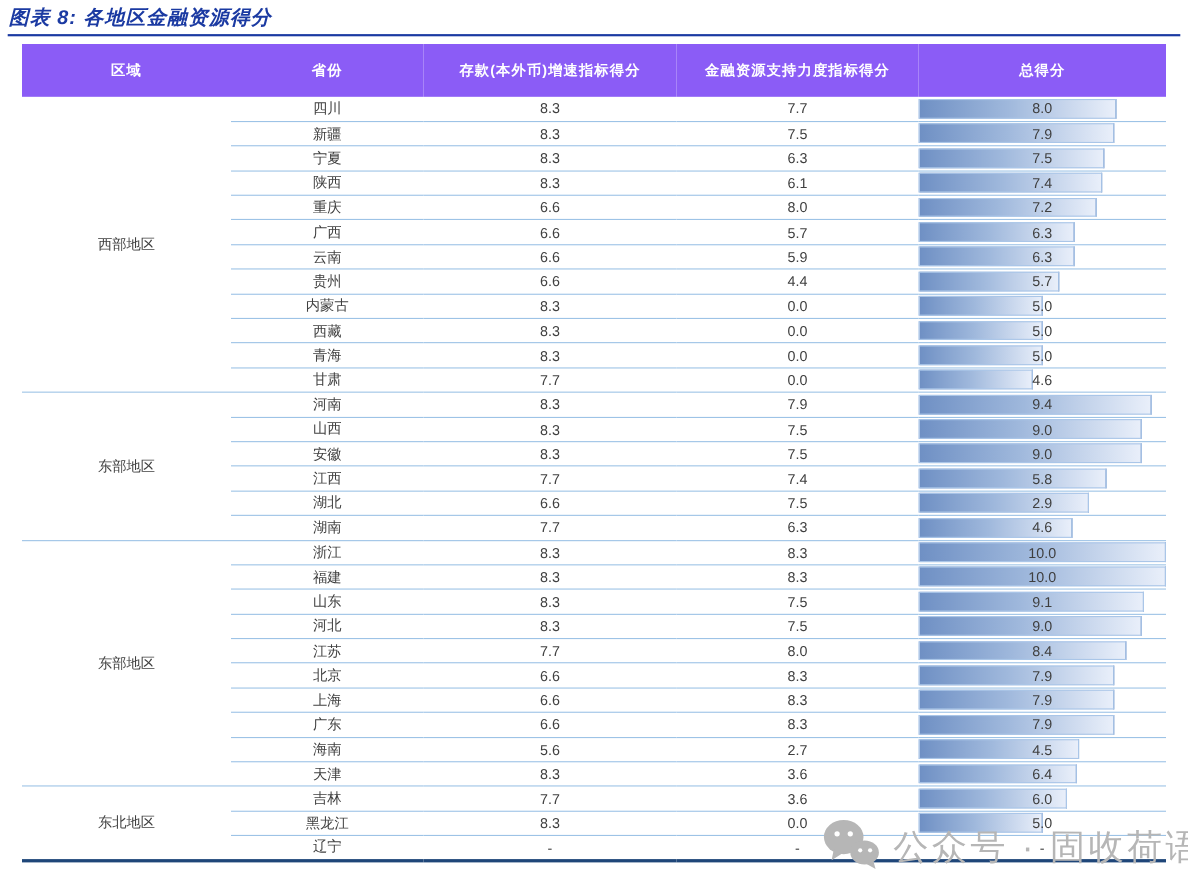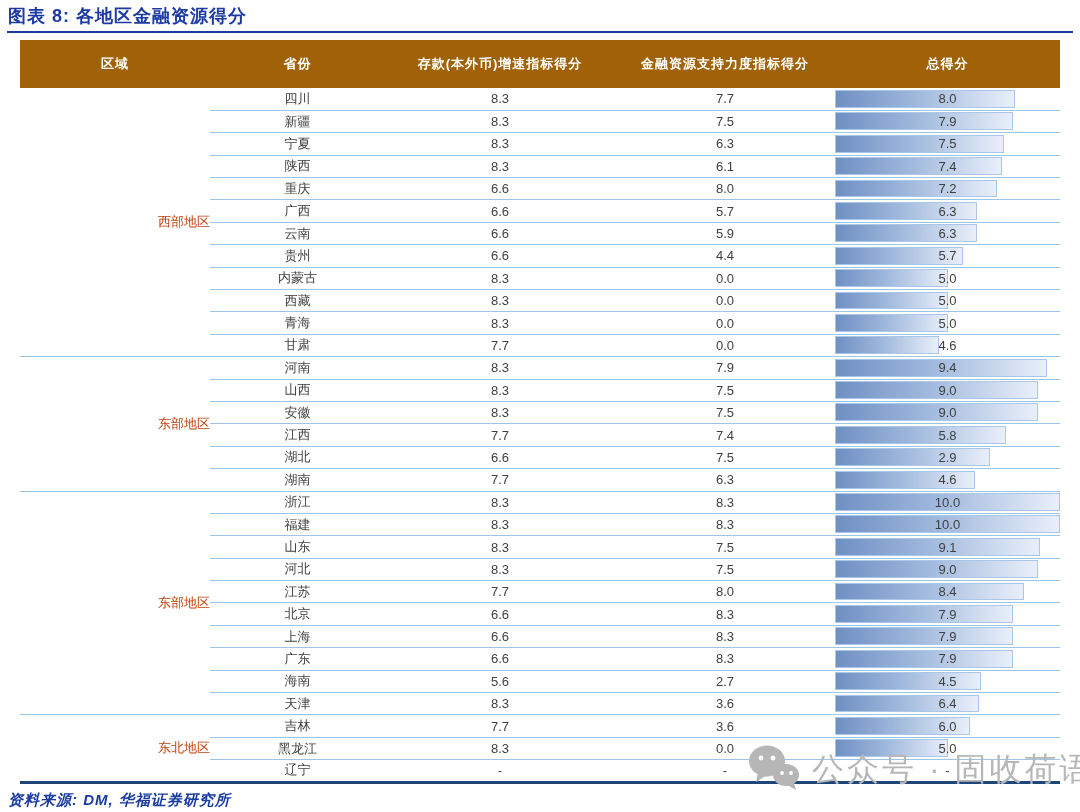--- a/index.html
+++ b/index.html
@@ -2,44 +2,44 @@
 <html><head>
 <meta charset="utf-8">
 <style>
   * { margin:0; padding:0; box-sizing:border-box; }
   html,body { background:#ffffff; }
   body { font-family:"Liberation Sans","DejaVu Sans",sans-serif; }
   .page { position:relative; width:1080px; height:812px; background:#ffffff; overflow:hidden; }
 
   .figure-title {
     position:absolute; left:8px; top:4px;
-    font-size:18px; font-weight:bold; 
+    font-size:18px; font-weight:bold; font-style:italic;
     color:#1b3aa2; letter-spacing:1px;
   }
   .title-rule {
     position:absolute; left:7px; top:31px; width:1066px; height:2px;
     background:#1b3aa2;
   }
 
   table.score-table {
     position:absolute; left:20px; top:40px; width:1040px;
     border-collapse:collapse; table-layout:fixed;
     border-bottom:3px solid #1f4679;
   }
   .score-table thead th {
-    background:#a16207; color:#ffffff;
+    background:#8b5cf6; color:#ffffff;
     font-size:13px; font-weight:bold; height:48px;
     text-align:center; vertical-align:middle; letter-spacing:1px;
   }
   .score-table tbody tr { height:22.4px; }
   .score-table td {
     font-size:13px; color:#3f3f3f; text-align:center; vertical-align:middle;
     overflow:visible;
   }
-  td.region-cell { border-bottom:1.5px solid #9dc3e6; color:#c2410c;text-align:right; }
+  td.region-cell { border-bottom:1.5px solid #9dc3e6; color:#404040; }
   td.province-cell, td.num-cell { border-bottom:1.5px solid #9dc3e6; }
   td.total-cell { position:relative; border-bottom:1.5px solid #9dc3e6; padding:0; }
 
   .bar {
     position:absolute; left:0; top:1.5px; bottom:2px;
     background:linear-gradient(to right,#6f90c4 0%,#9fb8dc 45%,#e9effa 100%);
     border:1px solid #aac6e8;
   }
   .total-label { position:relative; z-index:2; }
 
@@ -268,21 +268,20 @@
         </tr>
         <tr>
           <td class="province-cell">辽宁</td>
           <td class="num-cell">-</td>
           <td class="num-cell">-</td>
           <td class="total-cell"><span class="total-label">-</span></td>
         </tr>
       </tbody>
   </table>
 
-  <div class="source-note">资料来源: DM, 华福证券研究所</div>
 
   <div class="watermark">
     <span>
       <svg width="52" height="48" viewBox="0 0 52 48">
         <ellipse cx="19" cy="17" rx="18" ry="15.5" fill="#b6b6b6"></ellipse>
         <path d="M10 28 L8 38 L19 31 Z" fill="#b6b6b6"></path>
         <circle cx="13" cy="14" r="2.4" fill="#ffffff"></circle>
         <circle cx="25" cy="14" r="2.4" fill="#ffffff"></circle>
         <ellipse cx="38" cy="31" rx="13" ry="11" fill="#b6b6b6"></ellipse>
         <path d="M46 39 L48 46 L39 41 Z" fill="#b6b6b6"></path>

